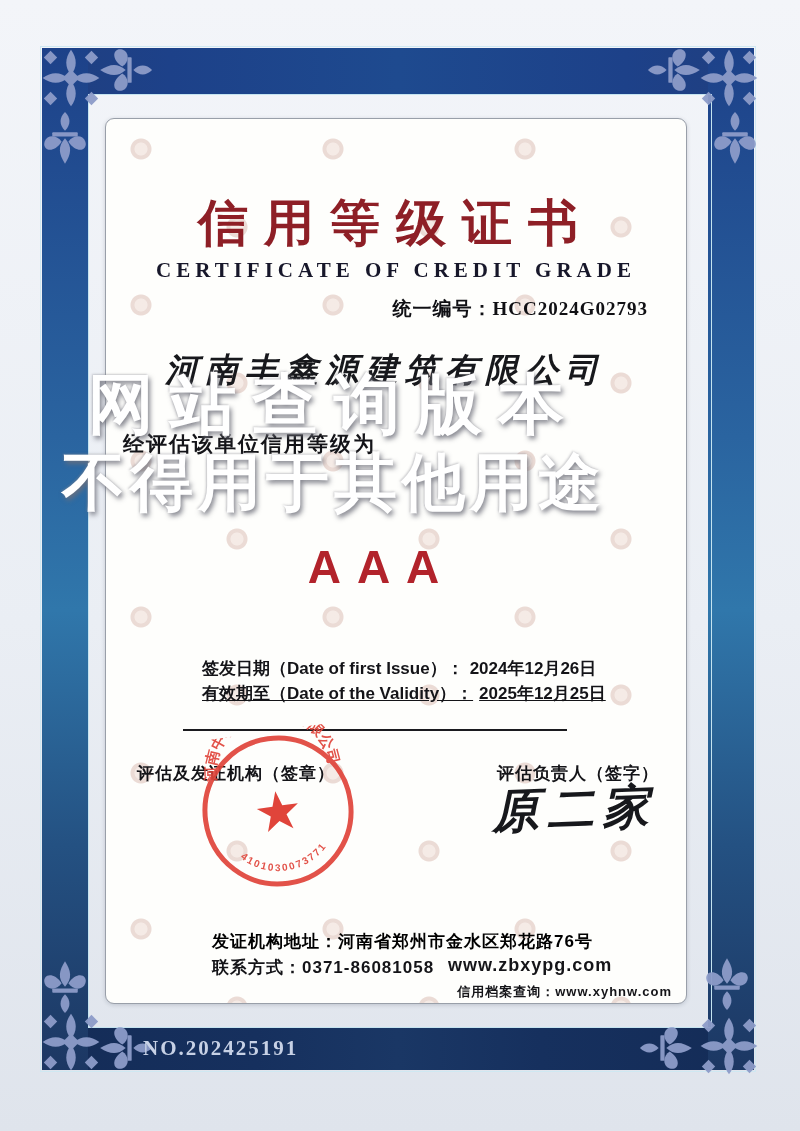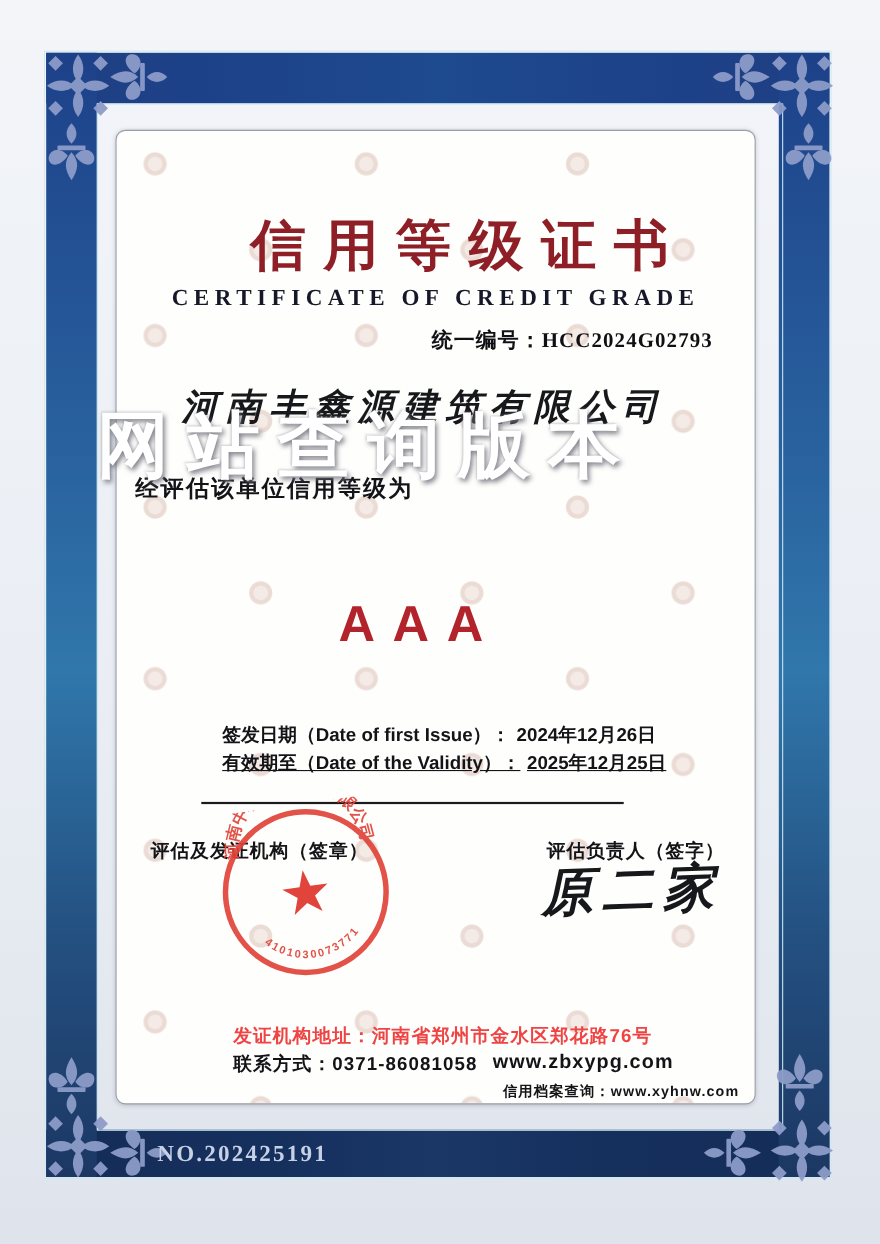--- a/index.html
+++ b/index.html
@@ -35,21 +35,21 @@
           border-radius:9px; pointer-events:none;
           background-image:
             radial-gradient(circle at 35px 30px,  rgba(208,152,136,.34) 6px, rgba(178,116,99,.46) 7px, rgba(178,116,99,.46) 10px, rgba(178,116,99,0) 11px),
             radial-gradient(circle at 131px 108px, rgba(208,152,136,.34) 6px, rgba(178,116,99,.46) 7px, rgba(178,116,99,.46) 10px, rgba(178,116,99,0) 11px);
           background-size:192px 156px; opacity:.55; }
 
   
   .abs { position:absolute; }
   .title-cn { left:105px; top:190px; width:582px; text-align:center;
               font-family:"Liberation Serif", serif; font-weight:bold;
-              font-size:50px; letter-spacing:16px; color:#8e1f26;margin-left:30px; }
+              font-size:50px; letter-spacing:16px; color:#8e1f26; }
   .title-en { left:105px; top:258px; width:582px; text-align:center;
               font-family:"Liberation Serif", serif; font-weight:bold;
               font-size:21px; letter-spacing:5px; color:#17172a; }
   .serial   { right:152px; top:296px; font-family:"Liberation Serif", serif;
               font-weight:bold; font-size:19px; color:#101014; letter-spacing:1px; }
   .company  { left:105px; top:348px; width:560px; text-align:center;
               font-family:"DejaVu Serif", serif; font-style:italic; font-weight:bold;
               font-size:33px; letter-spacing:7px; color:#17181c; }
   .statement{ left:123px; top:430px; font-weight:bold; font-size:21px;
               color:#141418; letter-spacing:2px; }
@@ -65,21 +65,21 @@
   .org-label    { left:137px; top:762px; font-weight:bold; font-size:17px; color:#141418; letter-spacing:1px; }
   .signer-label { left:497px; top:762px; font-weight:bold; font-size:17px; color:#141418; letter-spacing:1px; }
   .signature    { left:492px; top:778px; font-family:"DejaVu Serif", serif; font-style:italic;
                   font-weight:bold; font-size:47px; color:#17181c; letter-spacing:8px;
                   transform:rotate(-2deg); }
   .seal { left:198px; top:731px; width:160px; height:160px; transform:rotate(-8deg); opacity:.92; }
   .seal-star { left:198px; top:731px; width:160px; height:160px; display:flex;
                align-items:center; justify-content:center; transform:rotate(-8deg);
                font-size:54px; color:#e0443a; pointer-events:none; }
 
-  .addr    { left:212px; top:930px; font-weight:bold; font-size:17px; color:#ef4444; letter-spacing:1px; }
+  .addr    { left:212px; top:930px; font-weight:bold; font-size:17px; color:#000000; letter-spacing:1px; }
   .contact { left:212px; top:956px; font-weight:bold; font-size:17px; color:#141418; letter-spacing:1px; }
   .website { left:448px; top:955px; font-weight:bold; font-size:18px; color:#141418; letter-spacing:1px; }
   .archive { right:128px; top:983px; font-weight:bold; font-size:13px; color:#141418; letter-spacing:1px; }
 
   .cert-no { left:143px; top:1036px; font-family:"Liberation Serif", serif;
              font-weight:bold; font-size:21px; color:#c7d1e5; letter-spacing:2px; }
 
   
   .wm { position:absolute; left:0; width:668px; text-align:center; color:#ffffff;
         font-weight:bold; pointer-events:none; z-index:30;
@@ -182,14 +182,15 @@
   <div class="abs seal-star">★</div>
 
   <div class="abs addr">发证机构地址：河南省郑州市金水区郑花路76号</div>
   <div class="abs contact">联系方式：0371-86081058</div>
   <div class="abs website">www.zbxypg.com</div>
   <div class="abs archive">信用档案查询：www.xyhnw.com</div>
 
   <div class="abs cert-no">NO.202425191</div>
 
   <div class="wm l1">网站查询版本</div>
+  <div class="wm l2">不得用于其他用途</div>
 
 </div>
 
 </body></html>

